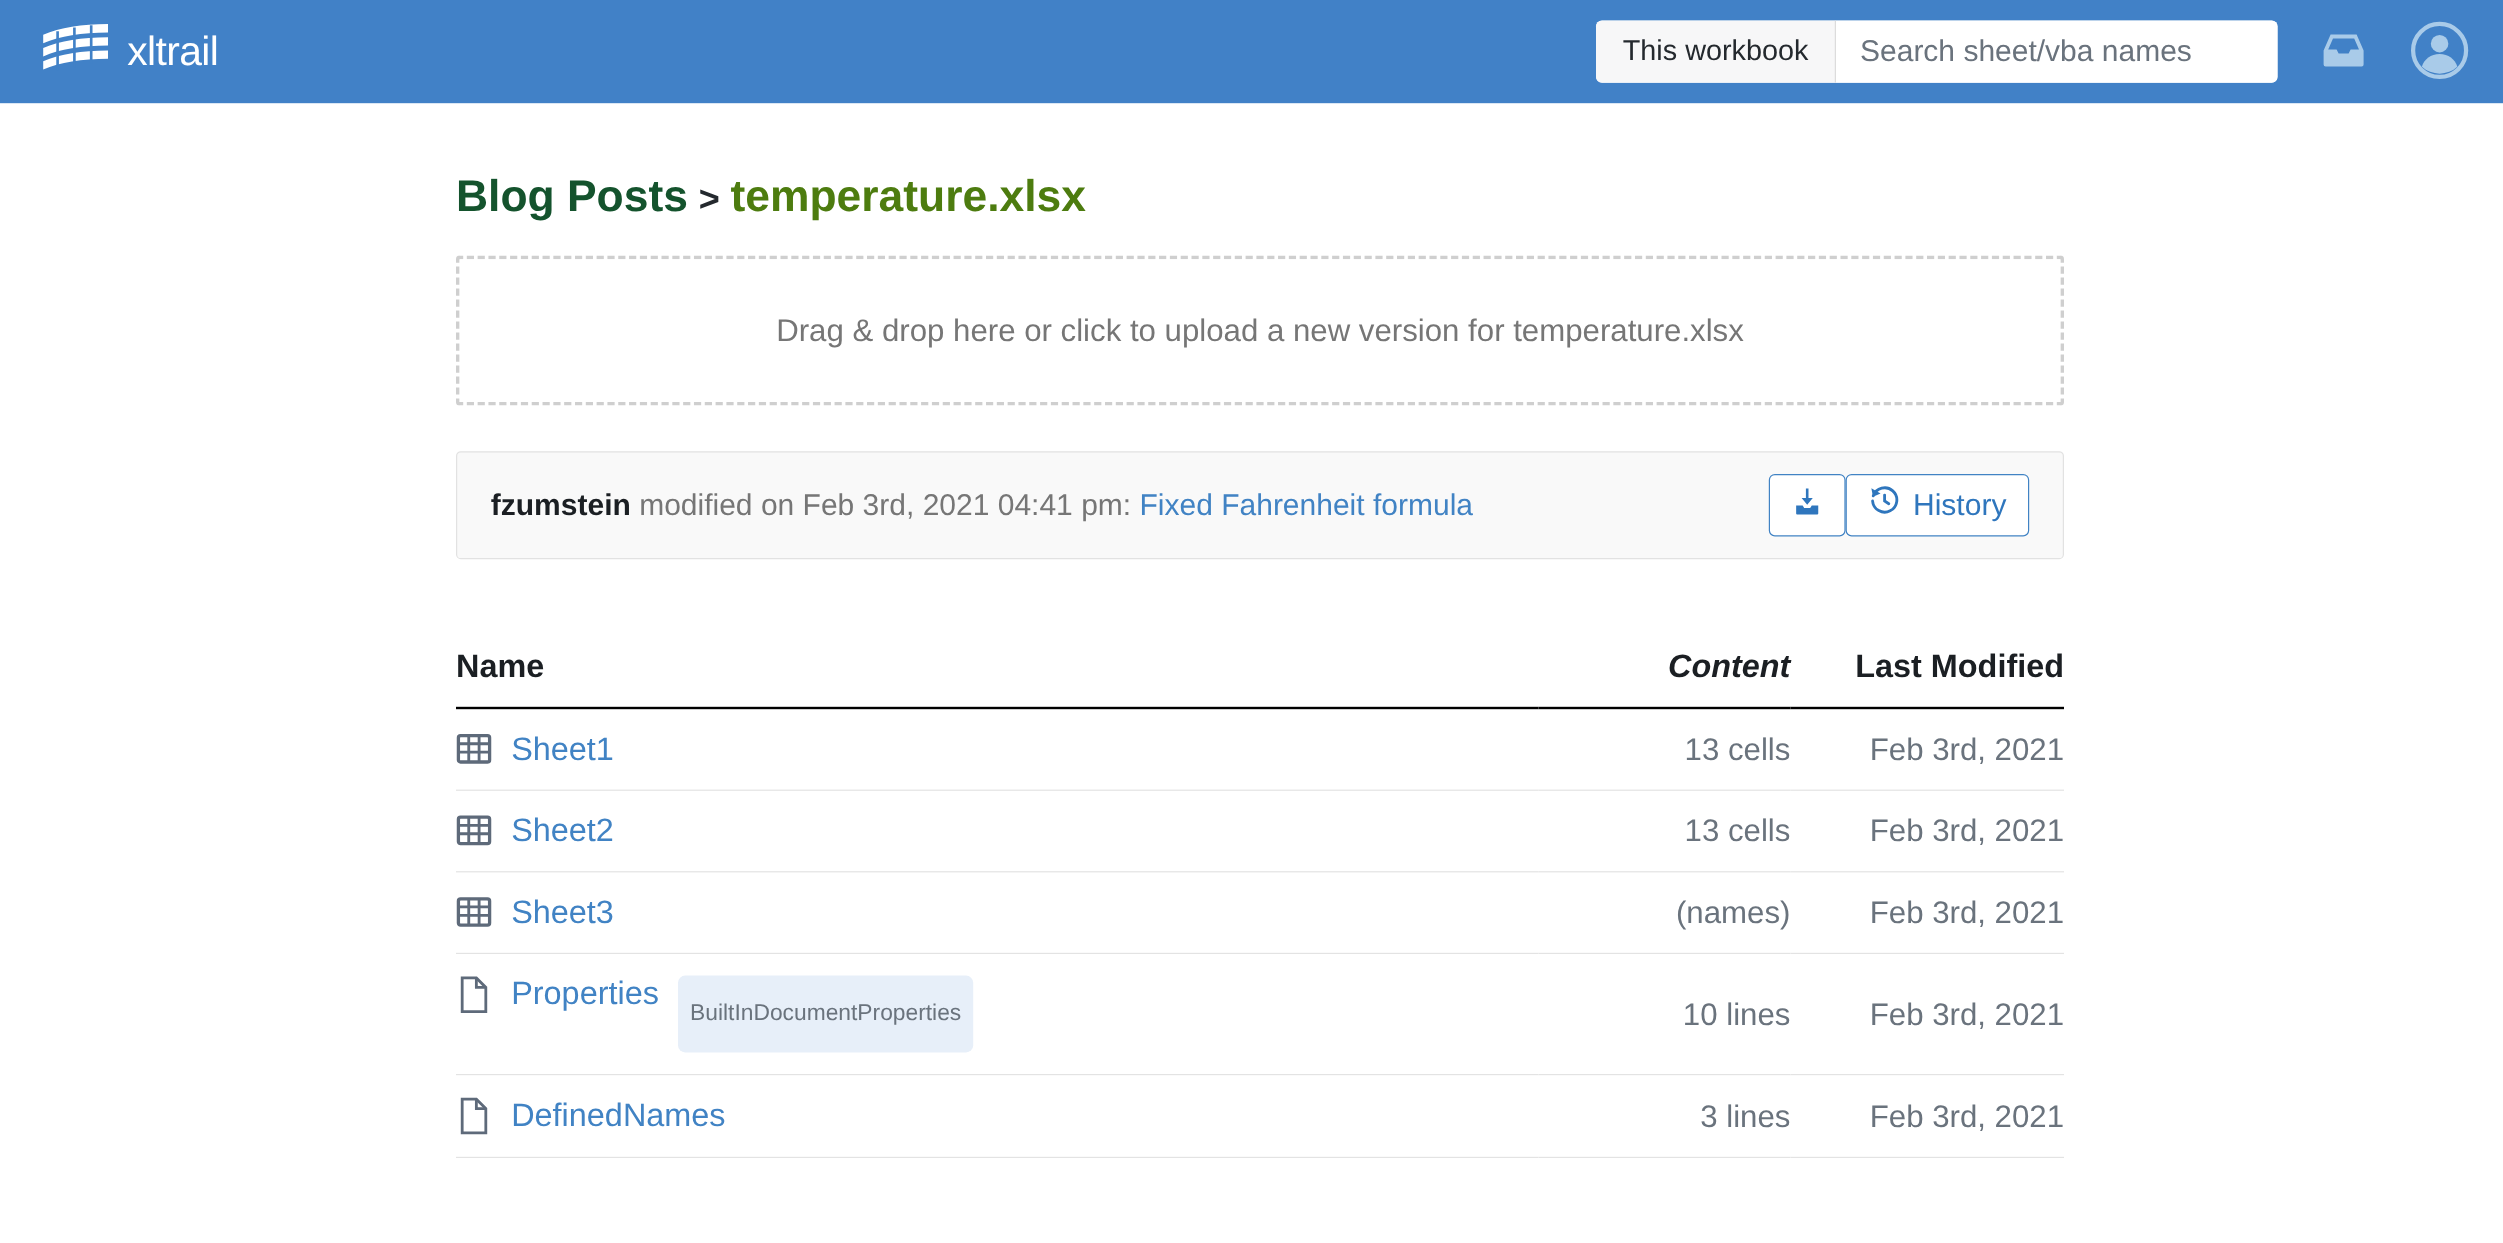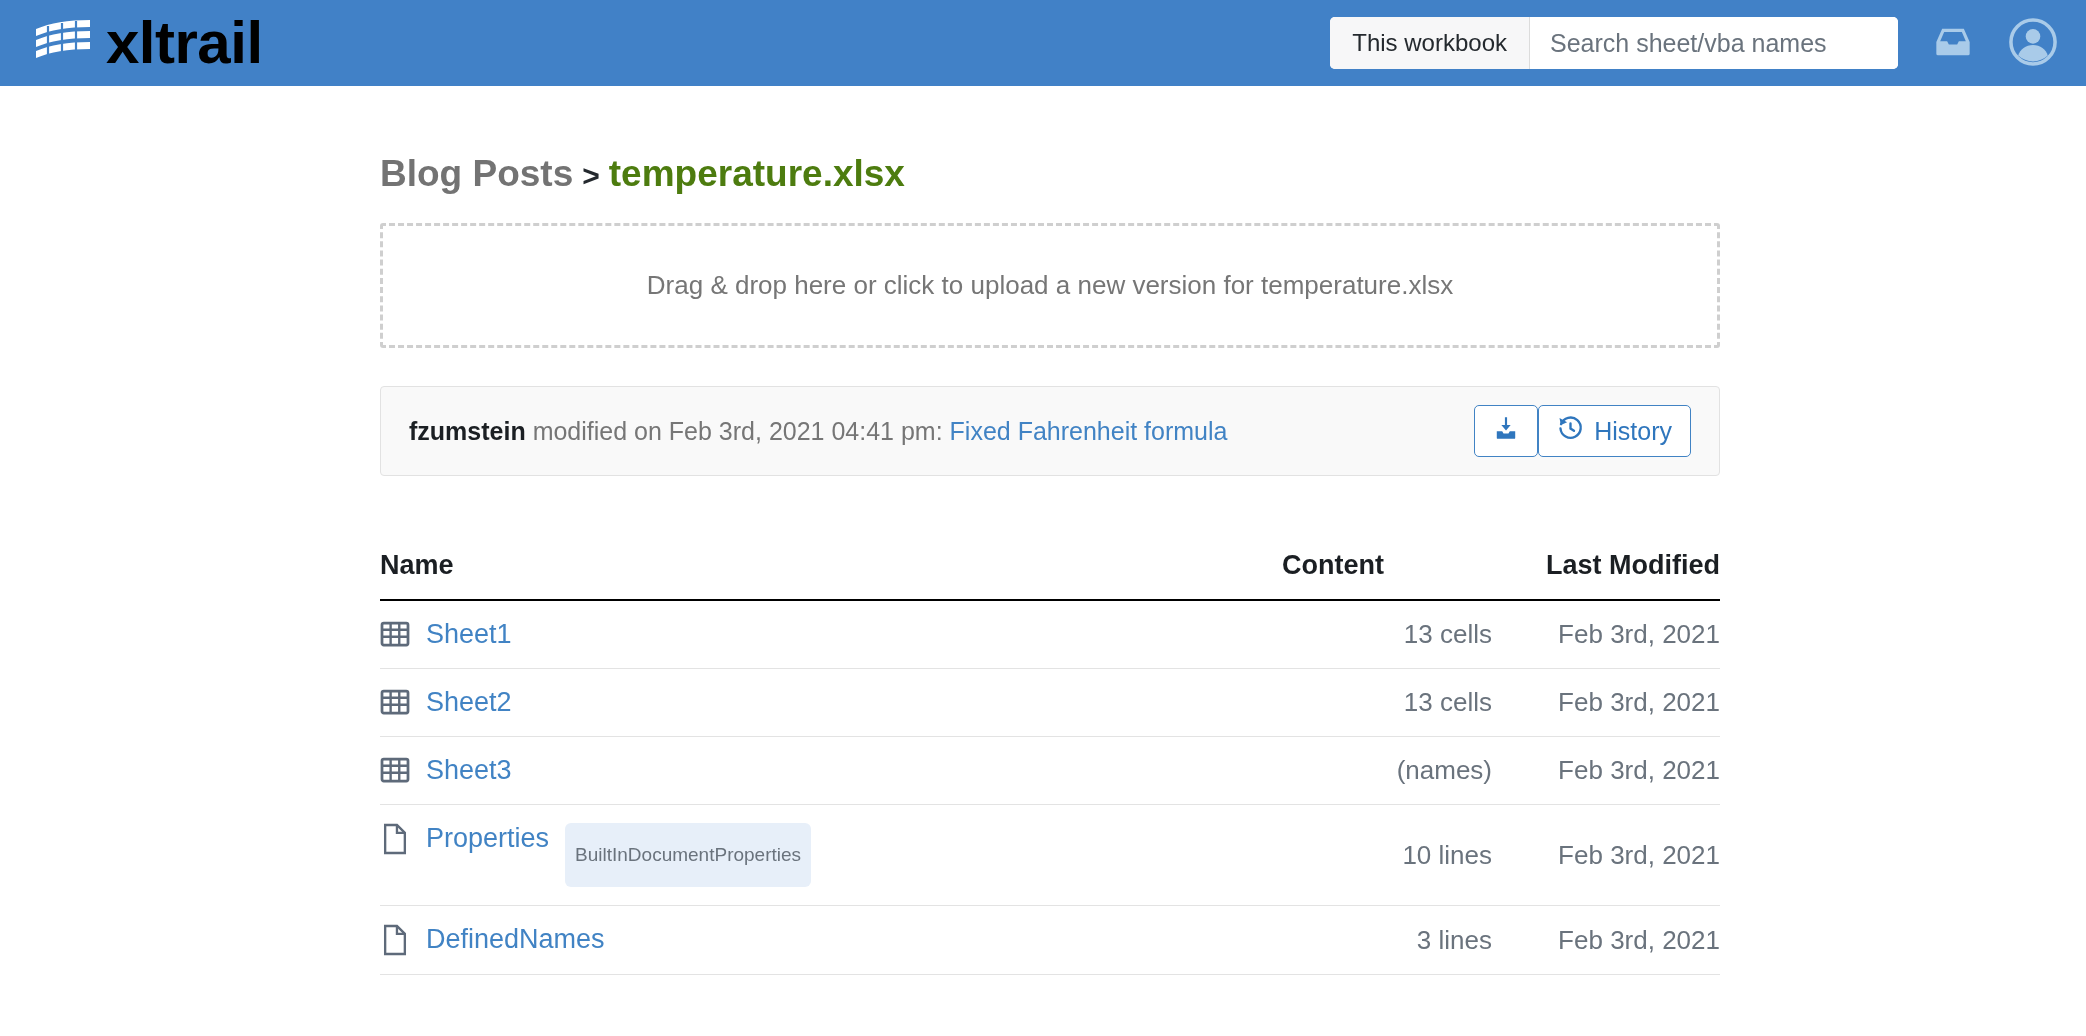--- a/index.html
+++ b/index.html
@@ -23,23 +23,23 @@
   }
   .brand {
     display: flex;
     align-items: center;
     gap: 14px;
     margin-left: 34px;
     text-decoration: none;
   }
   .brand-mark { display: block; }
   .brand-text {
-    color: #000000;
-    font-size: 60px;
-    font-weight: 700;
+    color: #ffffff;
+    font-size: 34px;
+    font-weight: 400;
     letter-spacing: -0.5px;
     line-height: 1;
   }
 
   .nav-right {
     margin-left: auto;
     display: flex;
     align-items: center;
     margin-right: 28px;
   }
@@ -96,24 +96,23 @@
     display: flex;
     align-items: baseline;
     gap: 9px;
     margin-top: 57px;
     font-size: 37px;
     font-weight: 700;
     color: #24292e;
     white-space: nowrap;
   }
   .breadcrumb-link {
-    color: #737373;
+    color: #14532d;
     text-decoration: none;
     cursor: pointer;
-    margin-top: 10px;
   }
   .breadcrumb-sep {
     color: #24292e;
     font-size: 30px;
     font-weight: 700;
   }
   .breadcrumb-current { color: #4d7c0f; }
 
   .dropzone {
     margin-top: 28px;
@@ -179,21 +178,21 @@
     table-layout: fixed;
   }
   .file-table th {
     font-size: 27px;
     font-weight: 700;
     color: #1b1f23;
     padding: 0 0 18px 0;
     border-bottom: 2px solid #000000;
   }
   .th-name { text-align: left; }
-  .th-content { text-align: left; width: 210px; }
+  .th-content { text-align: right; width: 210px; font-style: italic; }
   .th-modified { text-align: right; width: 228px; }
 
   .file-table td {
     padding: 18px 0;
     border-bottom: 1px solid #e3e3e3;
     font-size: 26px;
     color: #6a737d;
     height: 66px;
   }
   .td-name { text-align: left; }

